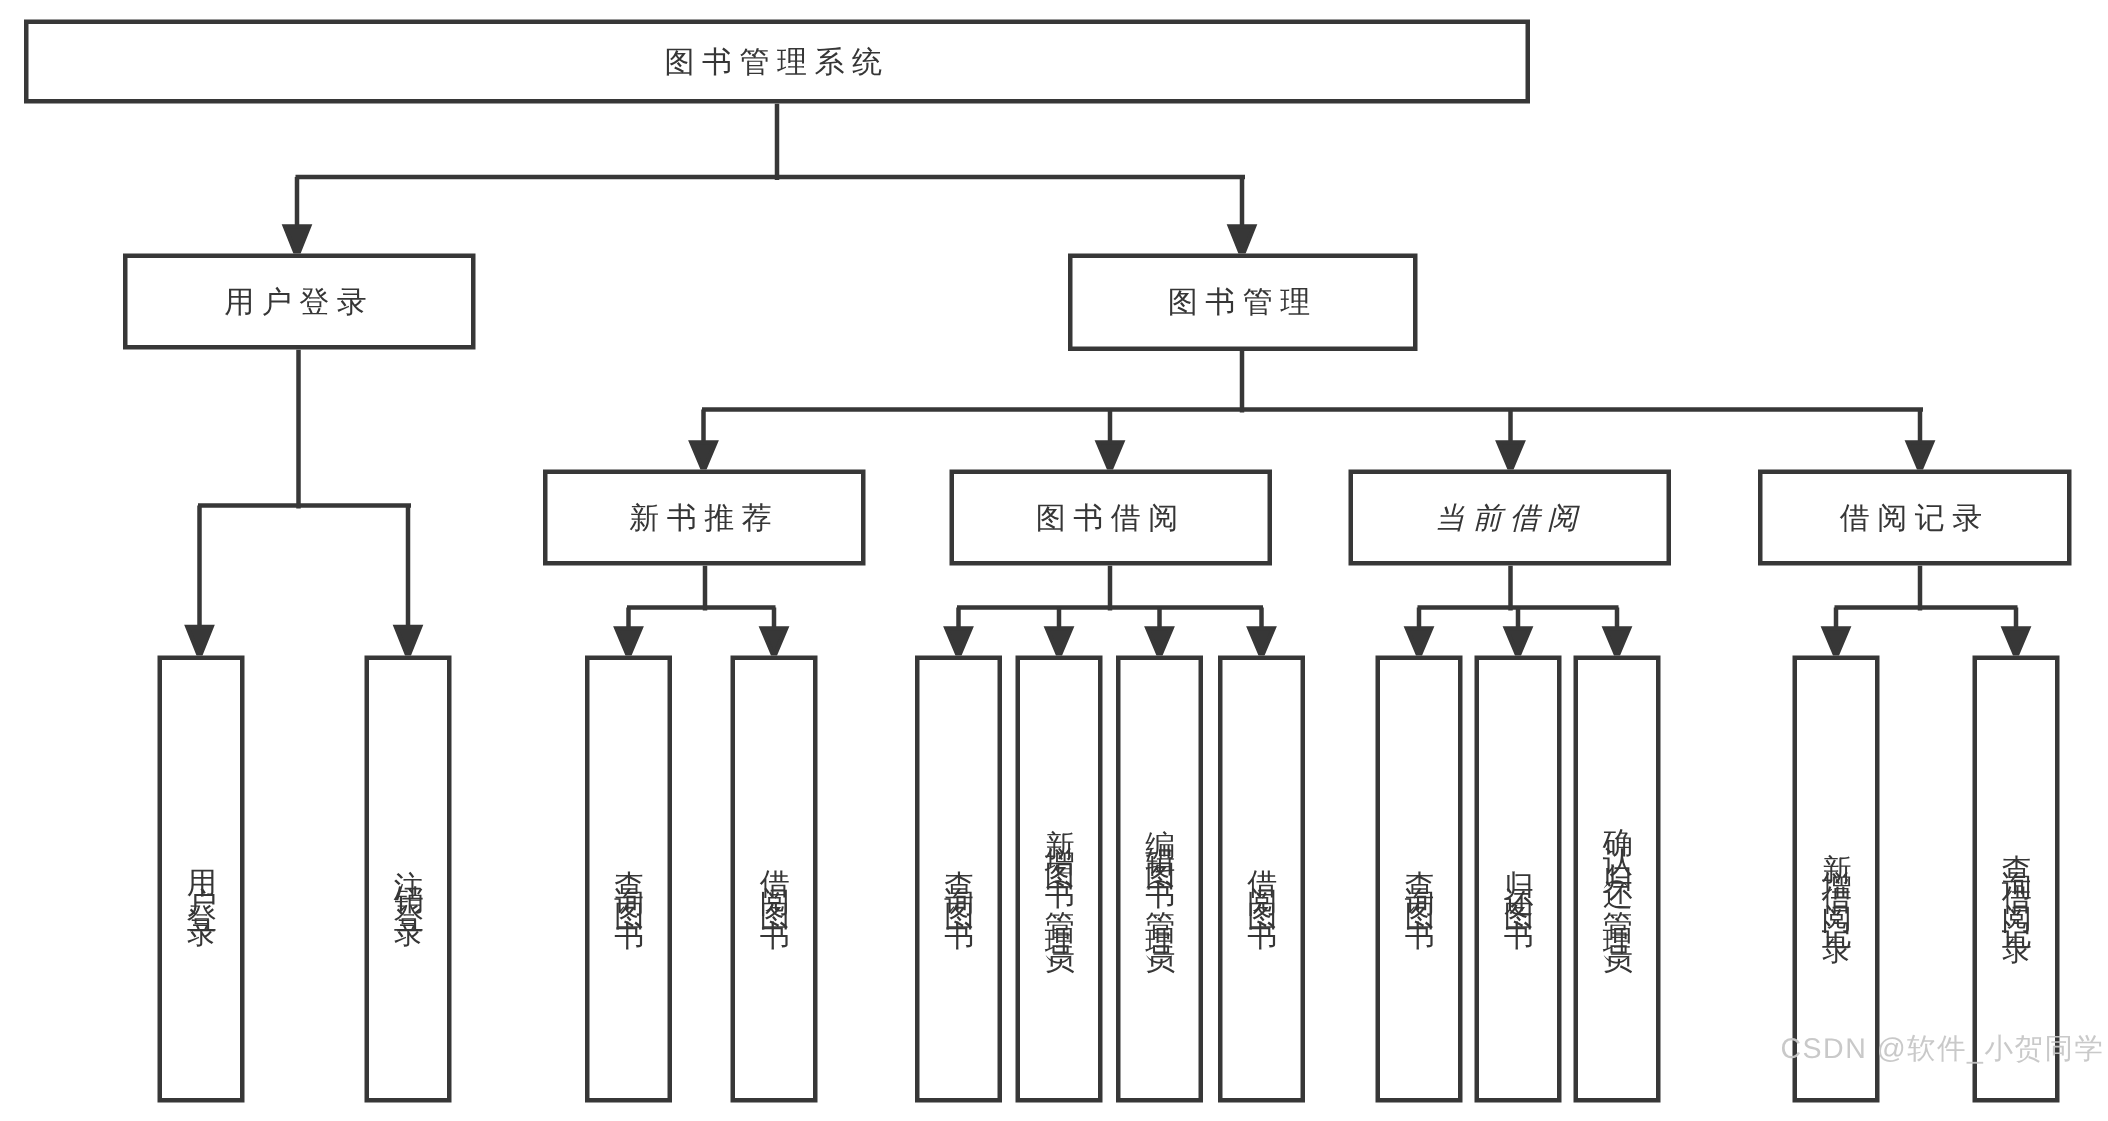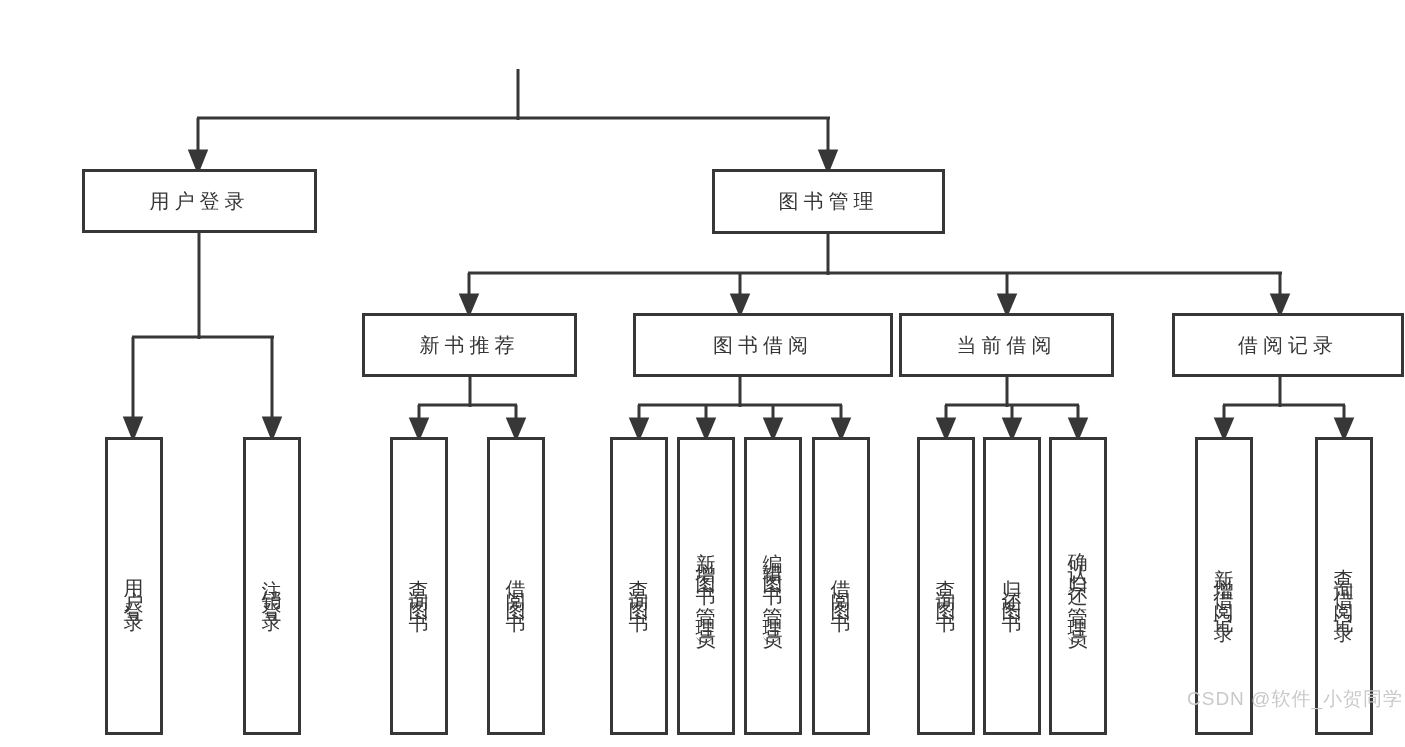--- a/index.html
+++ b/index.html
@@ -41,23 +41,23 @@
     font-size: 20px;
     line-height: 1;
     letter-spacing: 11px;
     white-space: nowrap;
   }
   
   .n-root   { left:16px;   top:13px;  width:1004px; height:56px; }
   .n-l1a    { left:82px;   top:169px; width:235px;  height:64px; }
   .n-l1b    { left:712px;  top:169px; width:233px;  height:65px; }
   .n-g0     { left:362px;  top:313px; width:215px;  height:64px; }
-  .n-g1     { left:633px;  top:313px; width:260px;  height:64px; }
-  .n-g2     { left:899px;  top:313px; width:215px;  height:64px; }
-  .n-g3     { left:1172px; top:313px; width:232px;  height:64px; }
+  .n-g1     { left:633px;  top:313px; width:215px;  height:64px; }
+  .n-g2     { left:899px;  top:313px; width:215px;  height:64px;font-style:italic; }
+  .n-g3     { left:1172px; top:313px; width:209px;  height:64px; }
   .leaf     { top:437px;   width:58px; height:298px; }
   .x105  { left:105px; }  .x243  { left:243px; }
   .x390  { left:390px; }  .x487  { left:487px; }
   .x610  { left:610px; }  .x677  { left:677px; }
   .x744  { left:744px; }  .x812  { left:812px; }
   .x917  { left:917px; }  .x983  { left:983px; }
   .x1049 { left:1049px; }
   .x1195 { left:1195px; } .x1315 { left:1315px; }
   .watermark {
     position: absolute;
@@ -132,20 +132,23 @@
 
       <line x1="1280" y1="377" x2="1280" y2="407"></line>
       <line x1="1223" y1="405" x2="1345" y2="405"></line>
       <line x1="1224" y1="405" x2="1224" y2="420"></line>
       <polygon points="1216,419 1232,419 1224,438"></polygon>
       <line x1="1344" y1="405" x2="1344" y2="420"></line>
       <polygon points="1336,419 1352,419 1344,438"></polygon>
     </g>
   </svg>
 
+  <div class="node h n-root">
+    <span class="label">图书管理系统</span>
+  </div>
 
   <div class="node h n-l1a">
     <span class="label">用户登录</span>
   </div>
   <div class="node h n-g0">
     <span class="label">新书推荐</span>
   </div>
 
   <div class="node h n-l1b">
     <span class="label">图书管理</span>

